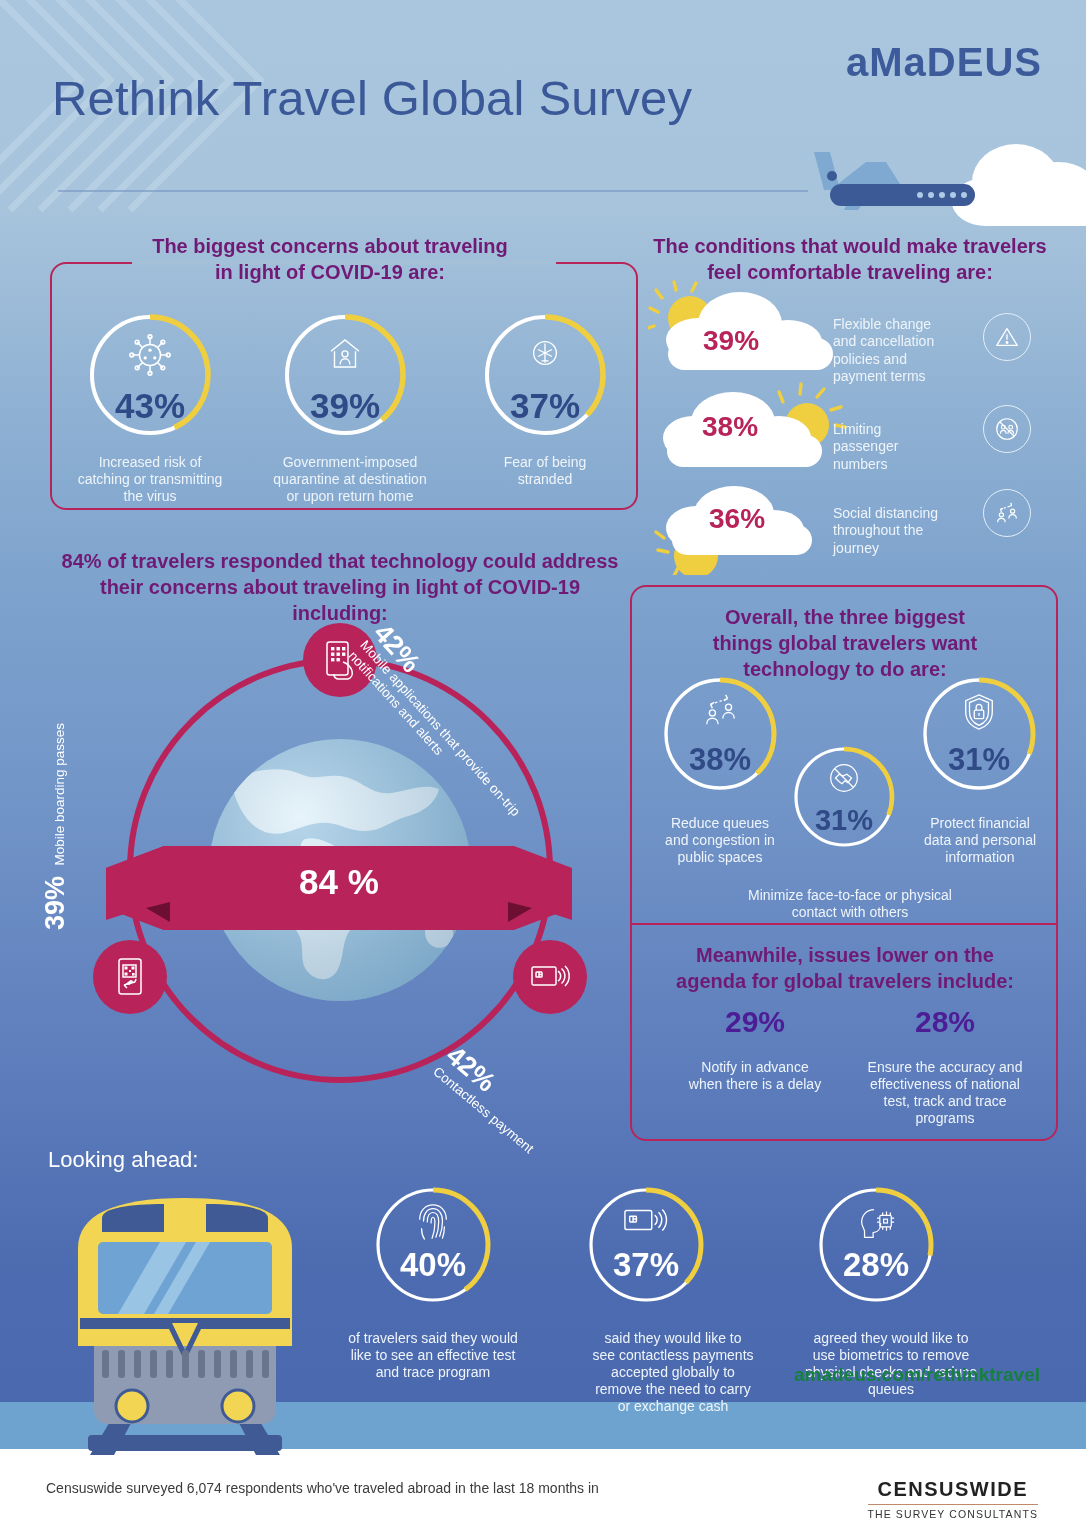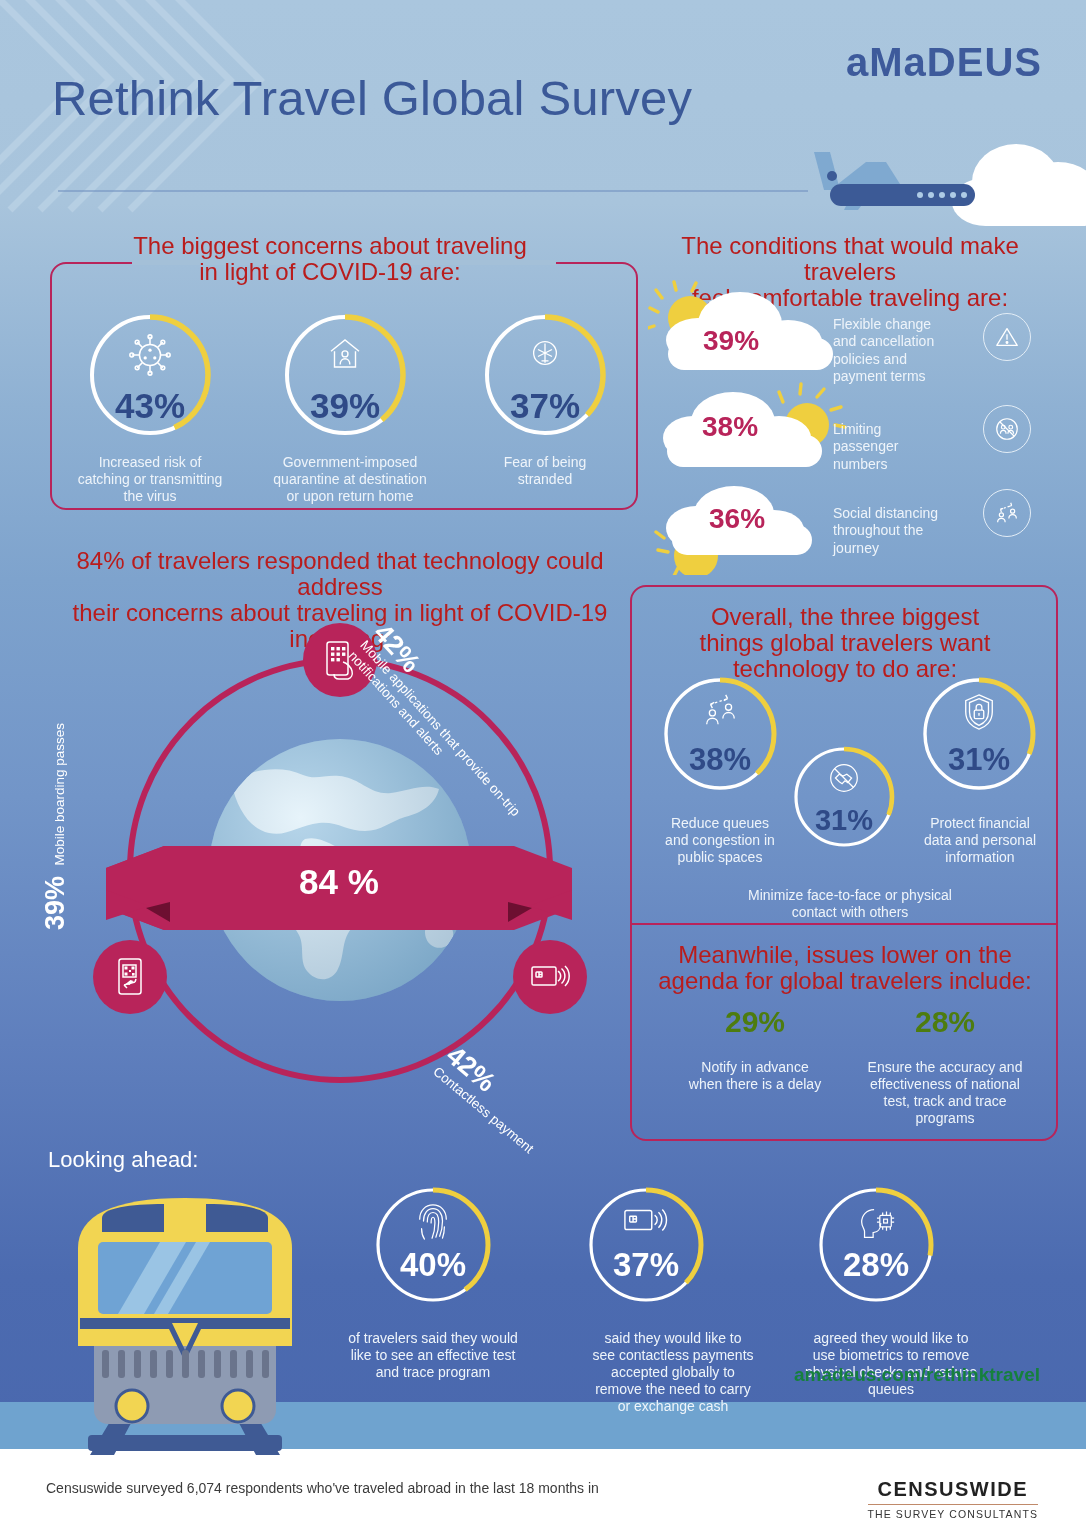--- a/index.html
+++ b/index.html
@@ -41,22 +41,22 @@
     white-space:nowrap;
   }
   .amadeus{
     position:absolute;right:44px;top:40px;
     font-size:40px;color:#3d5a9b;font-weight:700;letter-spacing:1px;
     font-family:"Liberation Sans", sans-serif;
   }
 
   
   .sec-title{
-    position:absolute;color:#b91c1c;font-size:24px;line-height:26px;
-    text-align:center;font-weight:400;
+    position:absolute;color:#701a75;font-size:20px;line-height:26px;
+    text-align:center;font-weight:700;
   }
   .lbl{color:#eef4fa;font-size:14px;line-height:17px;text-align:center;}
 
   
   .frame{
     position:absolute;border:2.2px solid #b8245a;border-radius:16px;box-sizing:border-box;
   }
   .frame-notch{
     position:absolute;background:#a4c0d8;height:5px;
   }
@@ -82,21 +82,21 @@
   
   .globe-wrap{position:absolute;left:60px;top:600px;width:560px;height:540px;}
   .node{
     position:absolute;width:74px;height:74px;border-radius:50%;background:#b8245a;
     display:flex;align-items:center;justify-content:center;
   }
   .rot-lbl{position:absolute;color:#fff;}
   .rot-pct{font-weight:700;}
 
   
-  .big-pct{font-size:30px;font-weight:700;color:#4d7c0f;text-align:center;}
+  .big-pct{font-size:30px;font-weight:700;color:#4c1d95;text-align:center;}
 
   
   .url{
     position:absolute;right:46px;top:1364px;color:#15803d;font-size:19px;font-weight:700;
   }
   .foot-note{
     position:absolute;left:46px;top:1478px;color:#3b3b3b;font-size:14px;line-height:21px;
   }
   .censuswide{
     position:absolute;right:48px;top:1478px;text-align:center;

